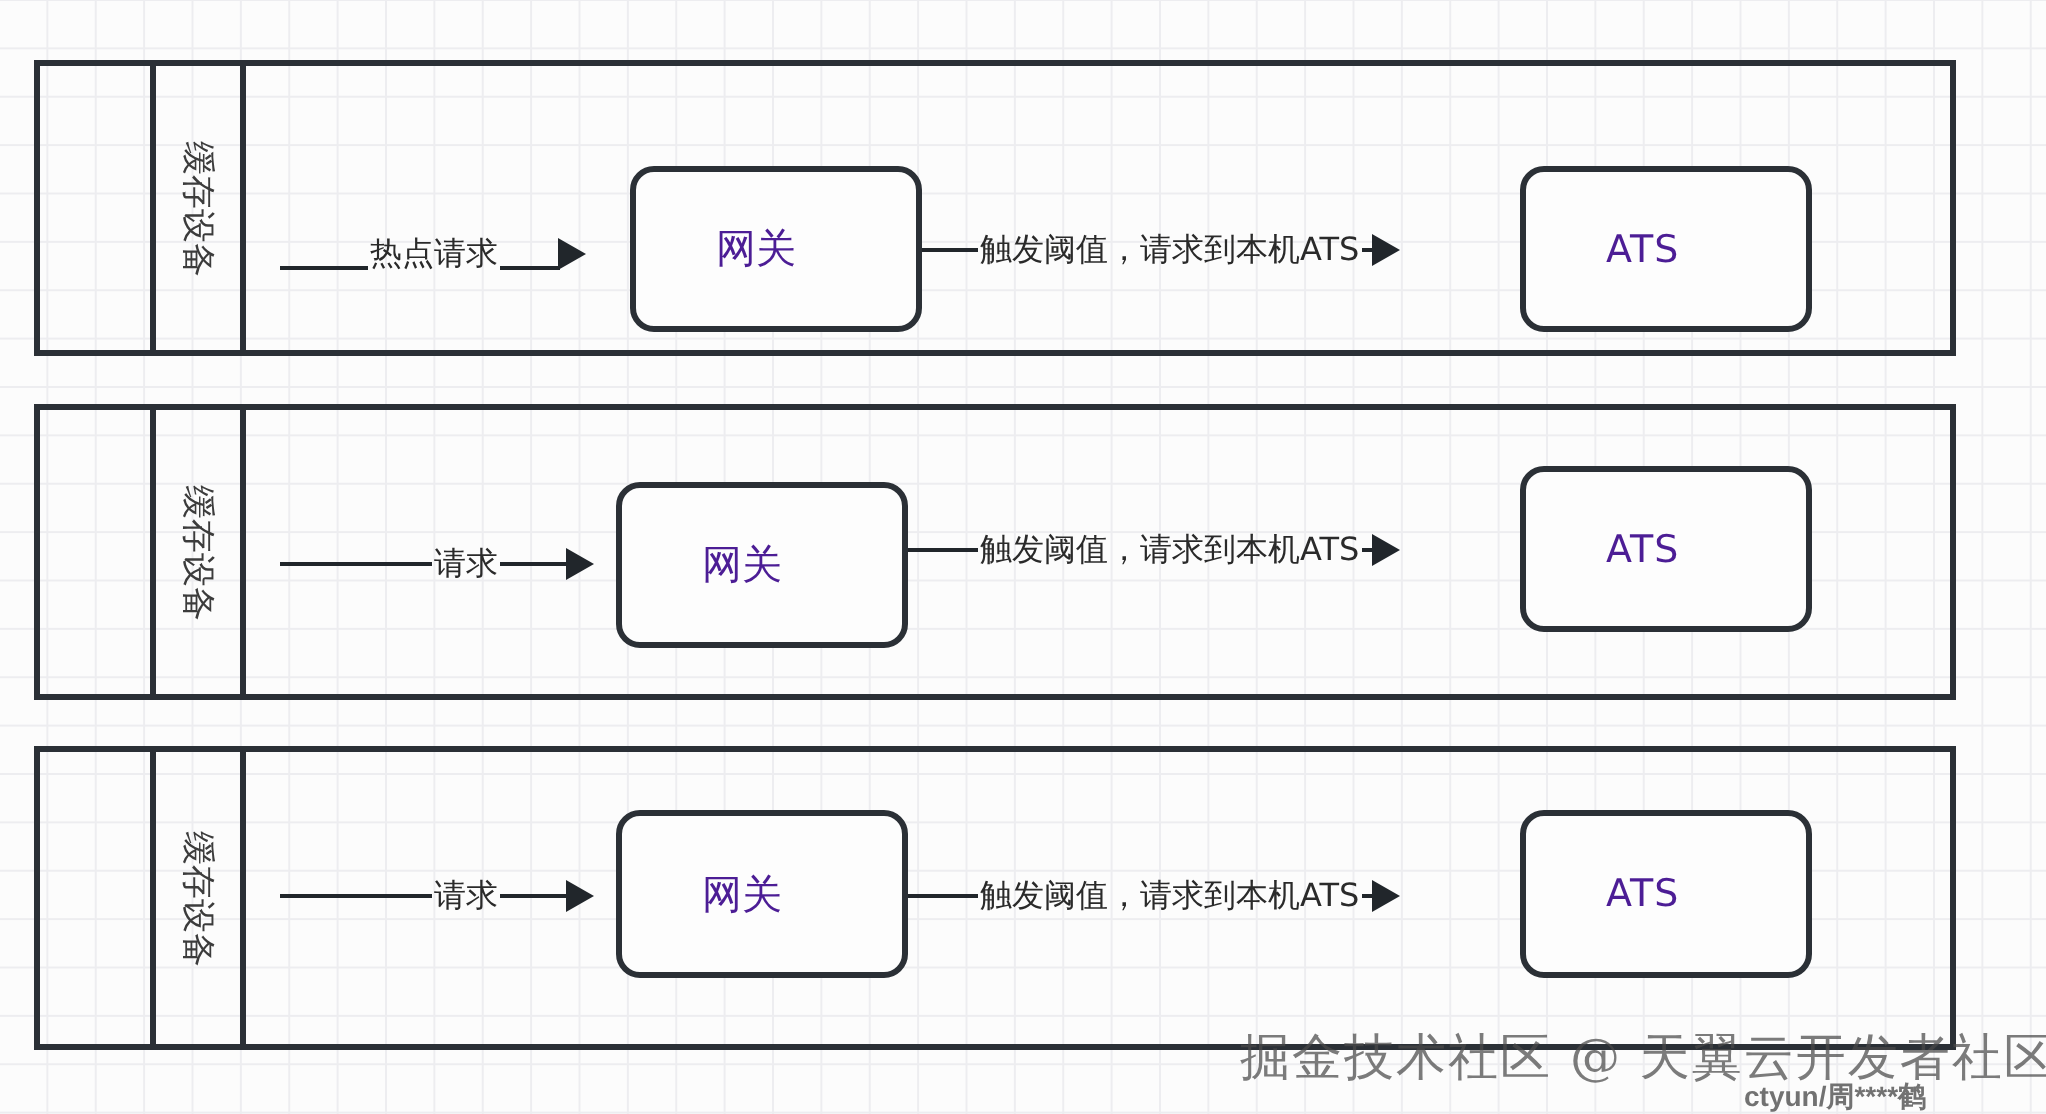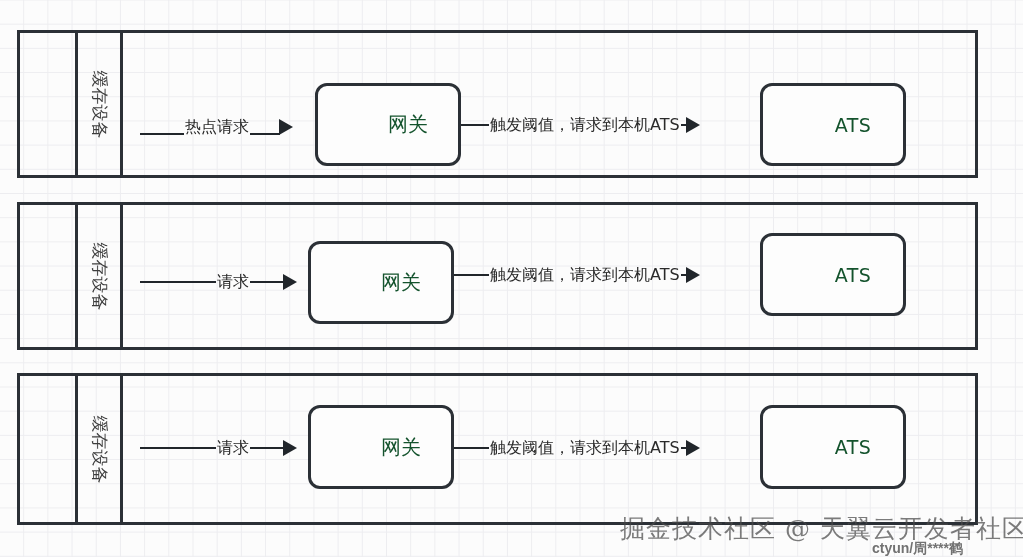--- a/index.html
+++ b/index.html
@@ -65,23 +65,23 @@
 
   
   .node {
     position: absolute;
     box-sizing: border-box;
     border: 3px solid #2b3036;
     border-radius: 12px;
     background: #fdfdfd;
     display: flex;
     align-items: center;
-    justify-content: center;
+    justify-content: flex-start;
     font-size: 20px;
-    color: #14532d;
+    color: #4c1d95;
     padding-left: 40px;
   }
   .node.ats { font-size: 19px; letter-spacing: .5px; }
 
   
   .conn {
     position: absolute;
     height: 20px;
     display: flex;
     align-items: center;

